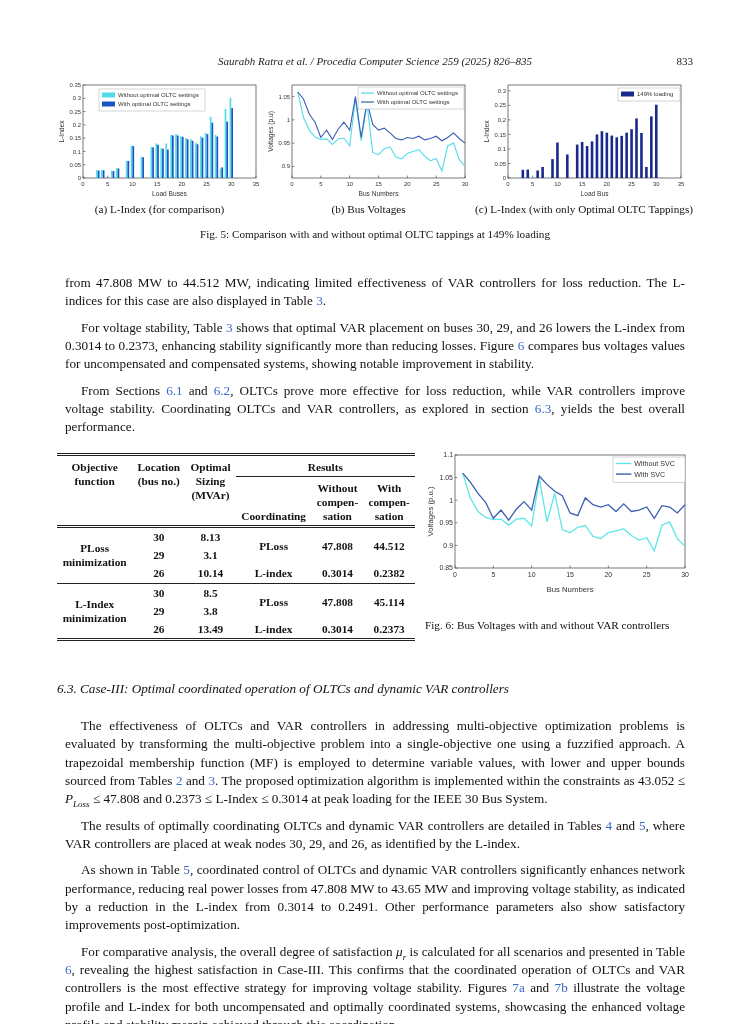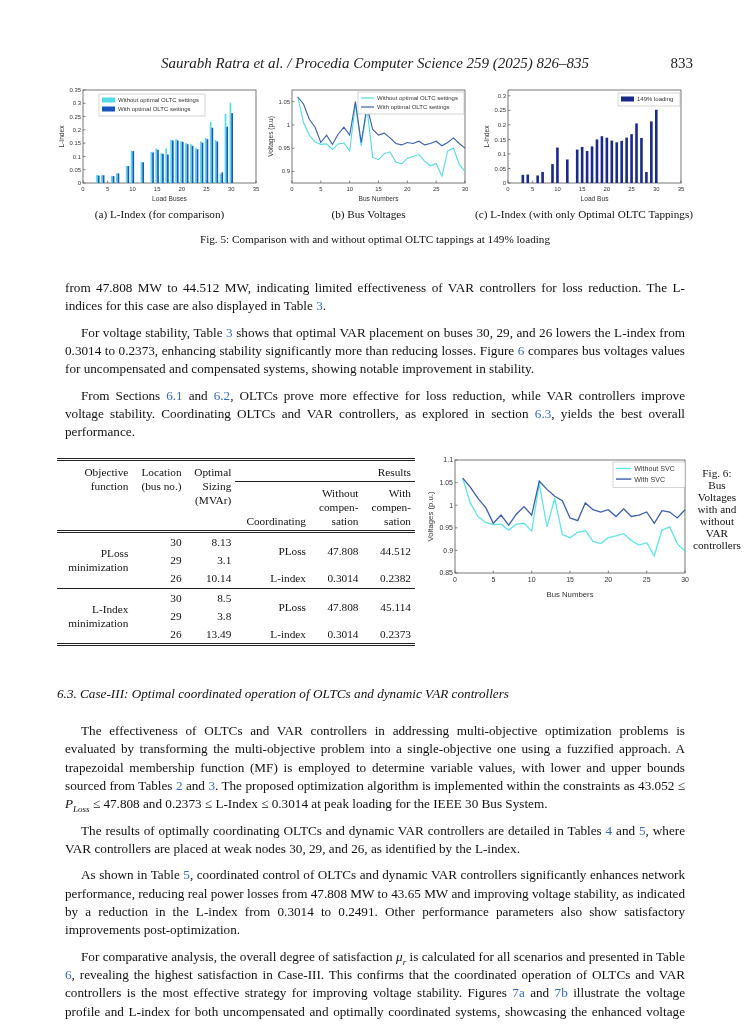--- a/index.html
+++ b/index.html
@@ -3,43 +3,43 @@
 <meta charset="utf-8">
 <style>
   html,body{margin:0;padding:0;background:#e8e8e8;}
   .page{
     width:750px;height:1024px;background:#ffffff;margin:0 auto;
     position:relative;box-sizing:border-box;padding:0 57px;
     font-family:"Liberation Serif",serif;color:#111;overflow:hidden;
   }
   
   .header{margin-top:55px;position:relative;text-align:center;
-    font-style:italic;font-size:15px;color:#222;}
+    font-style:italic;font-size:11px;color:#222;}
   .header-page{position:absolute;right:0;top:0;font-style:normal;}
   
   .fig5-row{margin-top:13px;display:flex;justify-content:space-between;}
   .chartblock{display:flex;flex-direction:column;align-items:center;}
   .subcap{font-size:11.2px;margin-top:5px;color:#111;}
   .fig5-cap{text-align:center;font-size:11.2px;margin-top:13px;color:#111;}
   
   .body1{margin-top:34px;}
   .body2{margin-top:20px;}
   p.para{margin:8px;text-align:justify;font-size:13.2px;line-height:1.39;}
   p.indent{text-indent:16px;}
   .ref{color:#3668c8;text-decoration:none;cursor:pointer;}
   sub{font-size:9px;line-height:0;}
   
   .mid-row{display:flex;justify-content:space-between;margin-top:12px;align-items:flex-start;}
   .table-block{width:372px;padding-top:4px;}
-  .fig6-block{width:268px;display:flex;flex-direction:row;align-items:flex-start;}
+  .fig6-block{width:268px;display:flex;flex-direction:column;align-items:flex-start;gap:12px;}
   .blk-cap{text-align:center;font-size:11.2px;margin-top:13px;color:#111;}
   table.t3{border-collapse:collapse;width:358px;
     border-top:3px double #222;border-bottom:3px double #222;
     font-size:11.3px;line-height:1.25;color:#111;}
-  table.t3 th,table.t3 td{font-weight:normal;text-align:right;
+  table.t3 th,table.t3 td{font-weight:bold;text-align:center;
     padding:2px 4px;white-space:pre-line;vertical-align:middle;}
   table.t3 thead th{vertical-align:top;padding-top:4px;}
   table.t3 thead tr:last-child th{vertical-align:bottom;}
   table.t3 thead th.rspan{vertical-align:top;}
   table.t3 thead th{border-bottom:none;}
   table.t3 thead{border-bottom:3px double #222;}
   th.results-th{border-bottom:1px solid #222 !important;}
   tr.group-start td{border-top:1px solid #222;}
   
   .section-heading{font-style:italic;font-weight:normal;font-size:13.2px;

